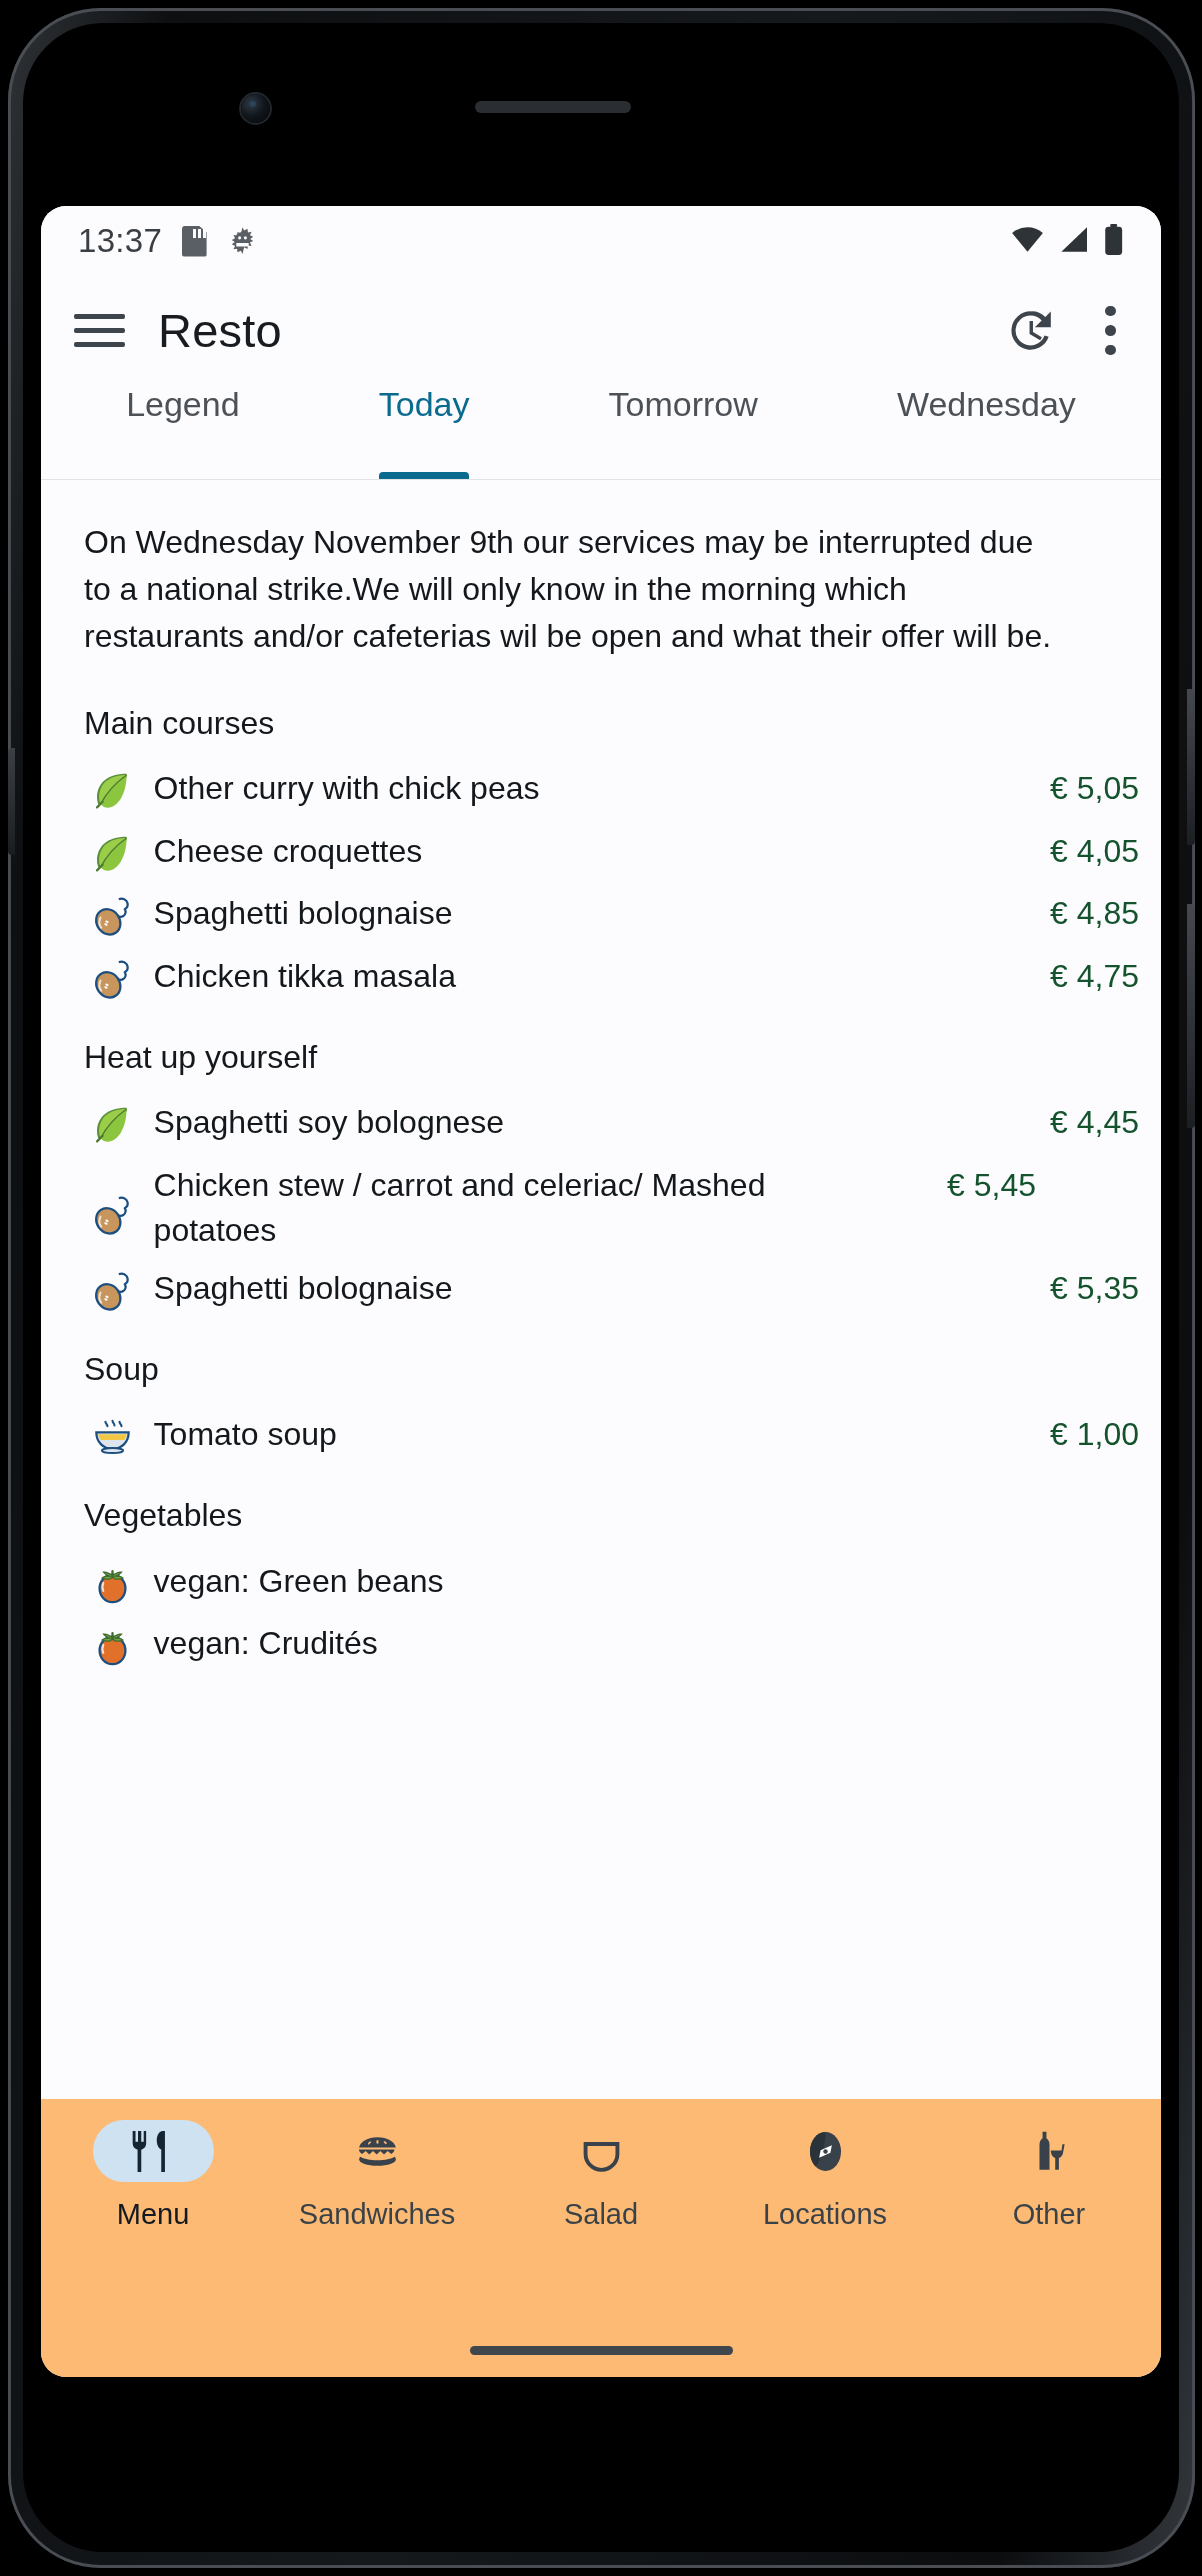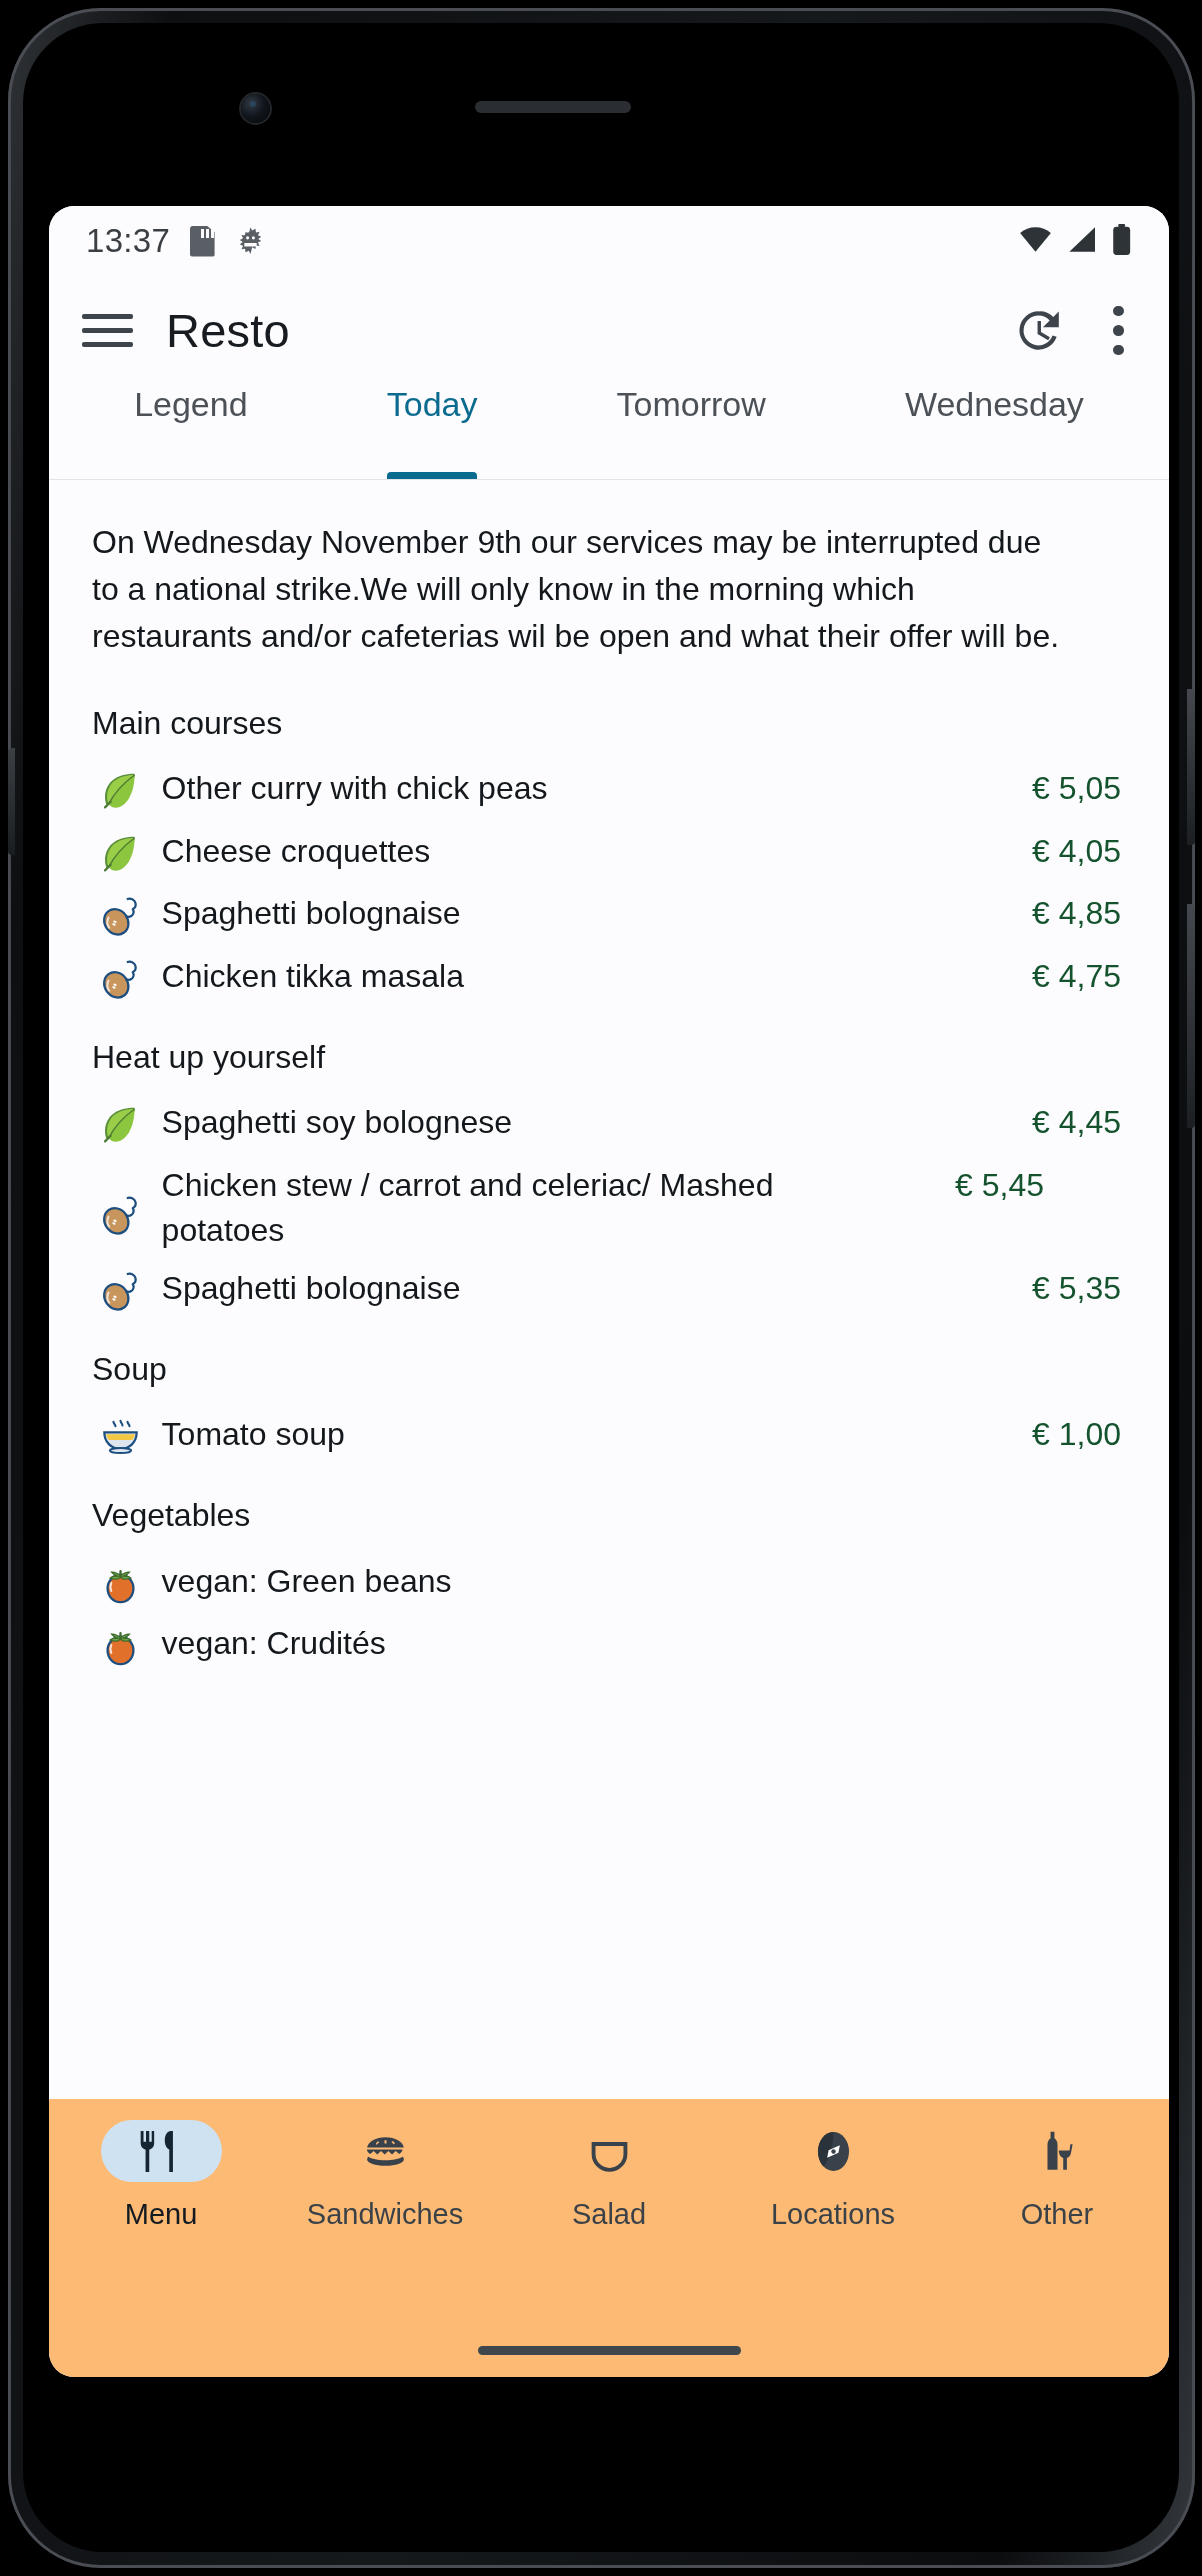--- a/index.html
+++ b/index.html
@@ -52,21 +52,21 @@
   }
   #speaker {
     position: absolute; left: 467px; top: 93px;
     width: 156px; height: 12.7px; border-radius: 6.8px;
     background: #2a2e33;
   }
 
   
   #screen {
     position: absolute;
-    left: 49px; top: 206px;
+    left: 41px; top: 206px;
     width: 1120px; height: 2171px;
     border-radius: 25px;
     background: #FCFCFE;
     overflow: hidden;
   }
 
   
   #status-bar {
     height: 70px;
     display: flex; align-items: center;
@@ -128,21 +128,21 @@
   .tab .indicator {
     position:absolute; bottom:0; left:50%; transform:translateX(-50%);
     width: 90px; height: 6.8px; border-radius: 3.9px 3.9px 0 0;
     background: transparent;
   }
   .tab.active .indicator { background: #0B6B8F; }
 
   
   #content {
     height: 1655px;
-    padding: 39px 48px 0 43px;
+    padding: 39px 22px 0 43px;
     background: #FCFCFE;
     overflow: hidden;
   }
   #notice {
     font-size: 32px;
     line-height: 47px;
     color: #14181c;
     margin-bottom: 45px;
     max-width: 974px;
   }

